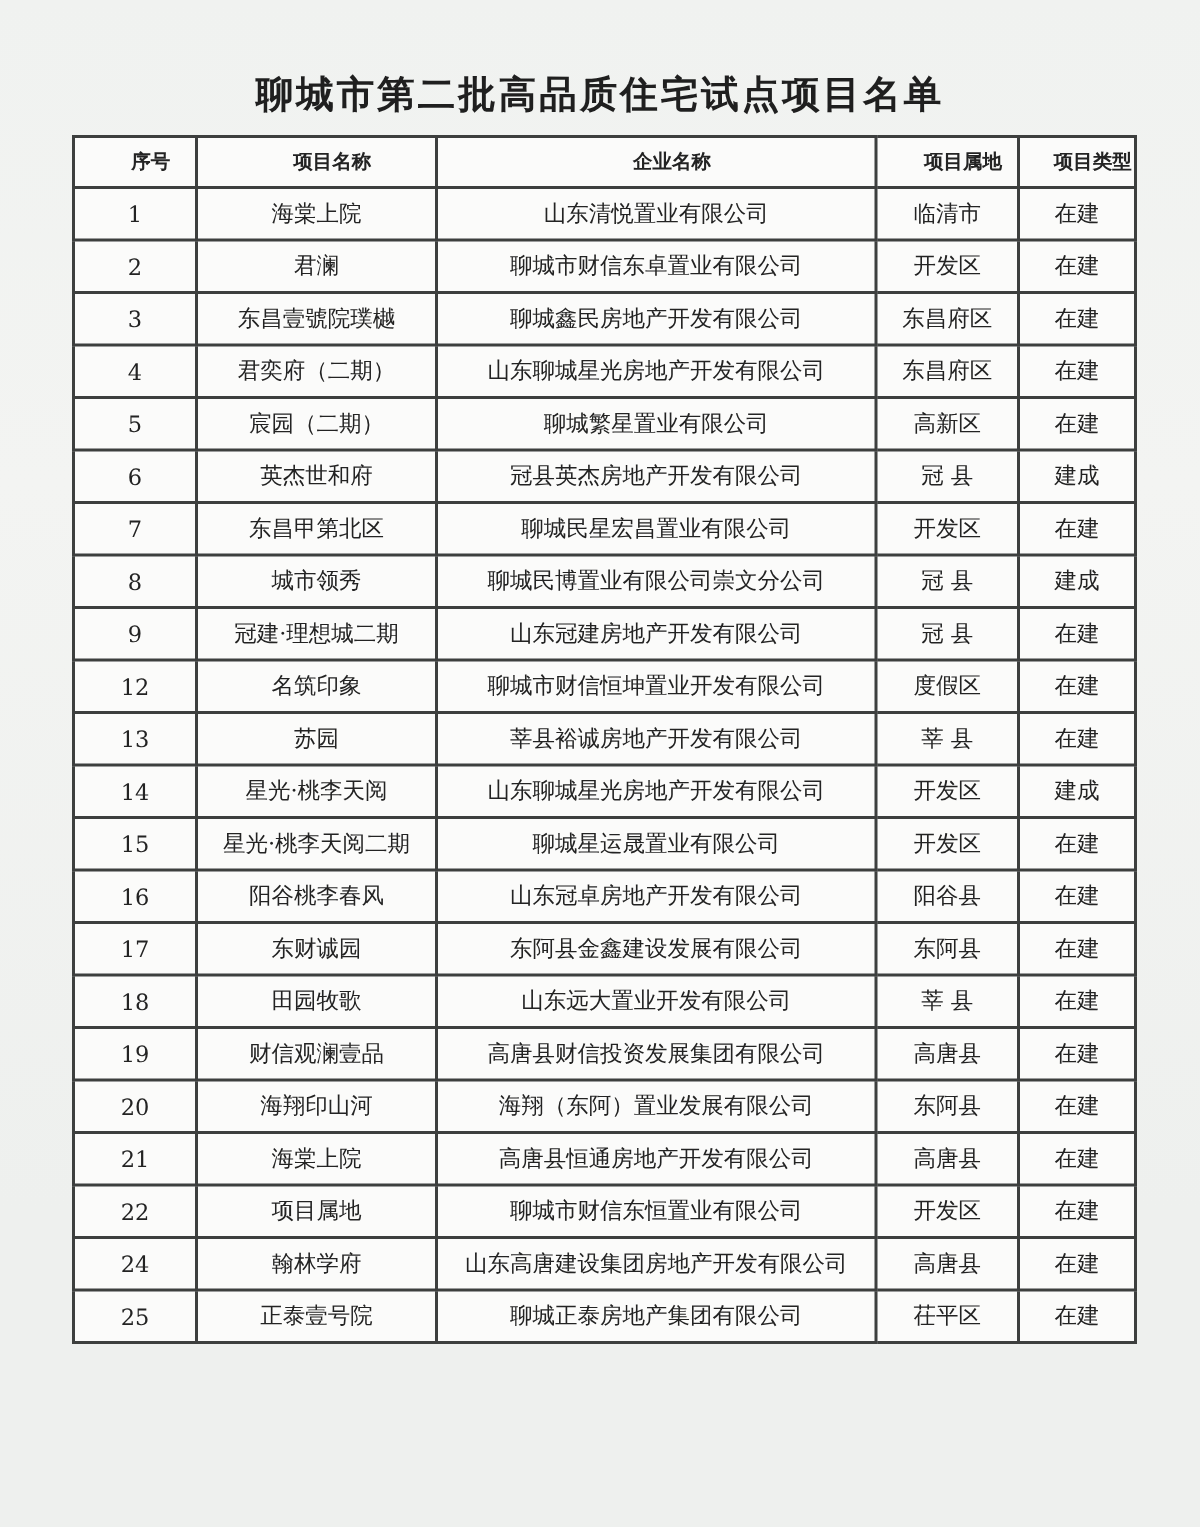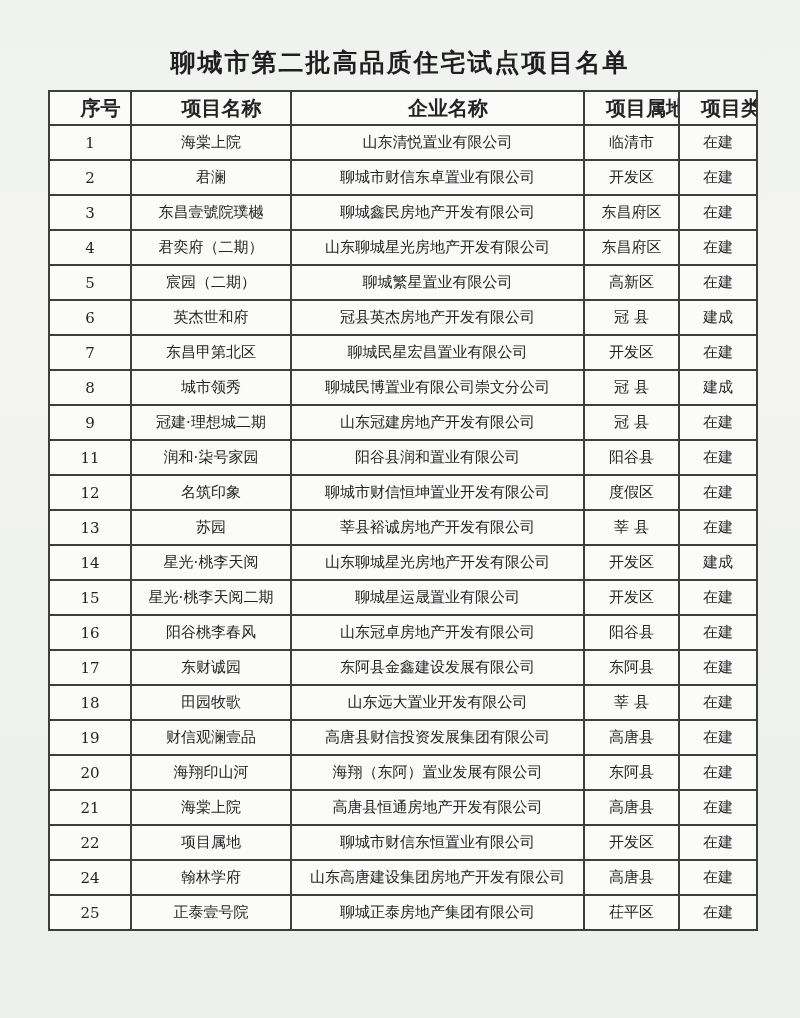--- a/index.html
+++ b/index.html
@@ -41,21 +41,21 @@
   table.project-table td {
     border: 2px solid #3d3f3e;
     text-align: center;
     vertical-align: middle;
     color: #232323;
     overflow: hidden;
     white-space: nowrap;
   }
   table.project-table th {
     height: 34px;
-    font-size: 20px;
+    font-size: 13px;
     font-weight: bold;
     font-family: "DejaVu Sans", sans-serif;
     padding-left: 21px;
   }
   table.project-table td {
     height: 35px;
     font-size: 15px;
     font-family: "DejaVu Serif", serif;
   }
   col.c0 { width: 82px; }
@@ -147,27 +147,20 @@
           <td class="c4">建成</td>
         </tr>
         <tr>
           <td class="c0">9</td>
           <td class="c1">冠建·理想城二期</td>
           <td class="c2">山东冠建房地产开发有限公司</td>
           <td class="c3">冠  县</td>
           <td class="c4">在建</td>
         </tr>
         <tr>
-          <td class="c0">11</td>
-          <td class="c1">润和·柒号家园</td>
-          <td class="c2">阳谷县润和置业有限公司</td>
-          <td class="c3">阳谷县</td>
-          <td class="c4">在建</td>
-        </tr>
-        <tr>
           <td class="c0">12</td>
           <td class="c1">名筑印象</td>
           <td class="c2">聊城市财信恒坤置业开发有限公司</td>
           <td class="c3">度假区</td>
           <td class="c4">在建</td>
         </tr>
         <tr>
           <td class="c0">13</td>
           <td class="c1">苏园</td>
           <td class="c2">莘县裕诚房地产开发有限公司</td>

